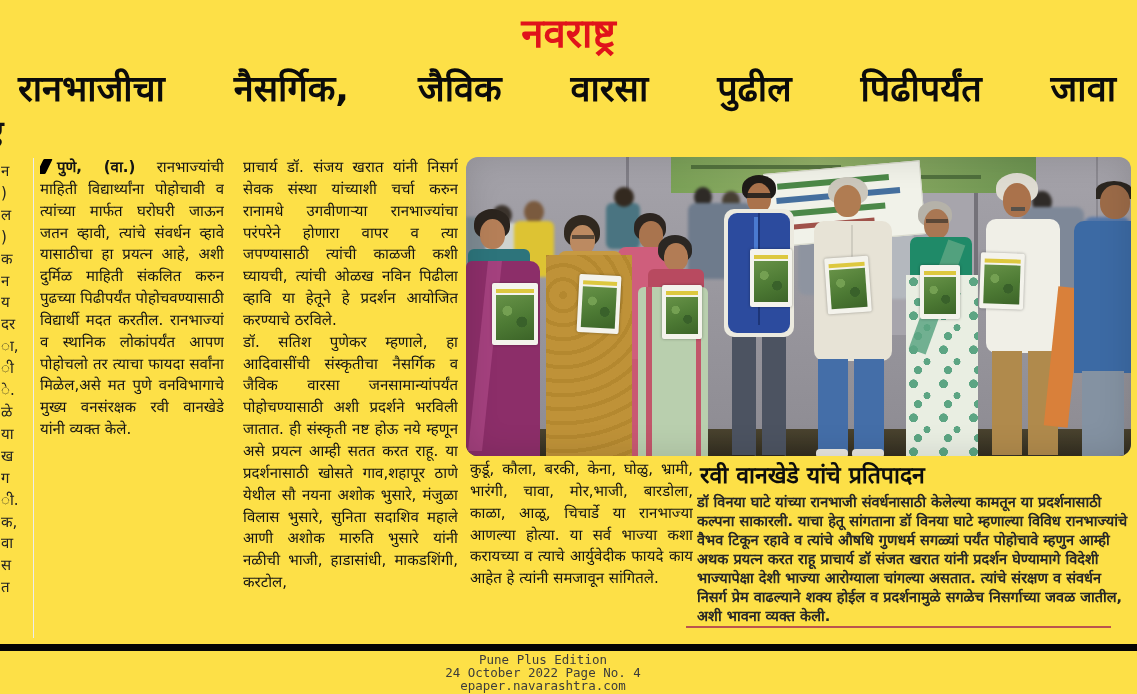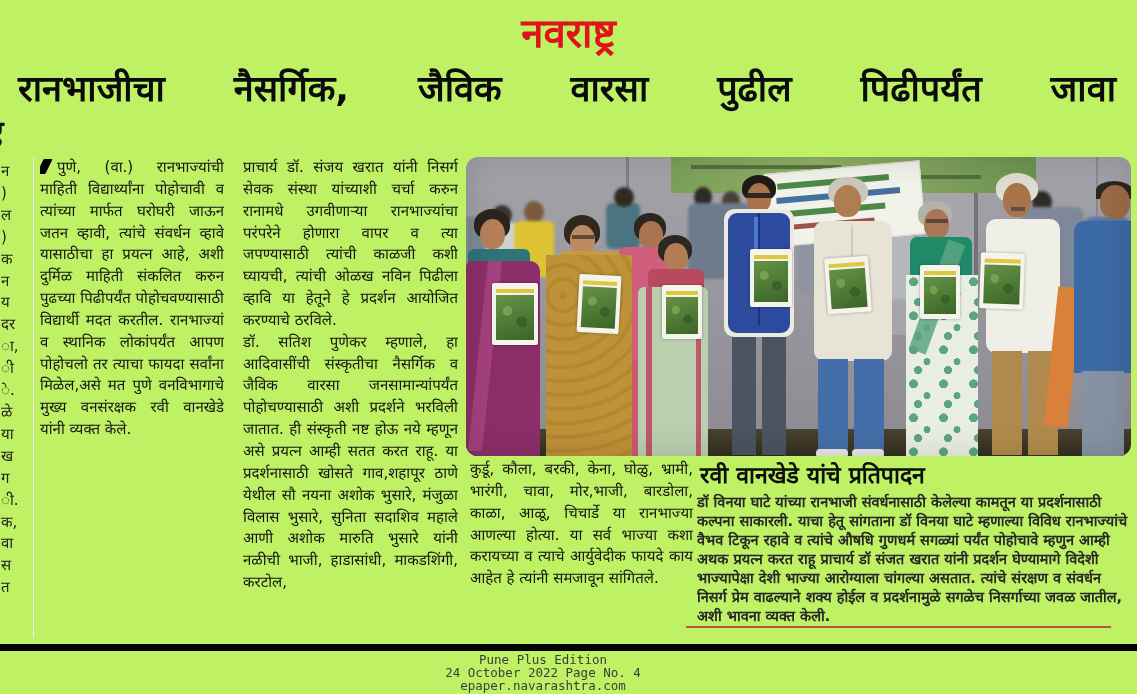--- a/index.html
+++ b/index.html
@@ -1,16 +1,16 @@
 <!DOCTYPE html>
 <html><head>
 <meta charset="utf-8">
 <style>
   html,body{margin:0;padding:0;background:#fff;}
-  .page{position:relative;width:1137px;height:694px;background:#bef264;overflow:hidden;
+  .page{position:relative;width:1137px;height:694px;background:#fde047;overflow:hidden;
         font-family:"DejaVu Sans","Liberation Sans",sans-serif;color:#1a1a1a;}
 
   .masthead{position:absolute;top:4px;left:0;width:100%;text-align:center;
             font-size:40px;font-weight:700;color:#e0131b;}
 
   .headline{position:absolute;top:53px;left:18px;width:1098px;margin:0;
             font-size:36px;line-height:72px;font-weight:700;color:#0b0b0b;
             text-align:justify;text-align-last:justify;}
 
   .edge-frag{position:absolute;left:0;top:110px;width:15px;height:42px;overflow:hidden;
@@ -22,21 +22,21 @@
   .vrule{position:absolute;top:158px;height:480px;width:1px;background:#ececec;}
 
   .col{position:absolute;top:157px;height:484px;overflow:hidden;
        font-size:15px;line-height:21.85px;text-align:justify;color:#141414;}
   .col p{margin:0;}
   .col1{left:40px;width:184px;}
   .col2{left:243px;width:215px;}
   .col3{left:470px;top:459px;height:182px;width:223px;}
   .marker{display:inline-block;width:9px;height:15px;background:#000;border-radius:1px;
           transform:skewX(-26deg);margin-right:8px;vertical-align:-2px;}
-  .dateline{font-weight:400;}
+  .dateline{font-weight:700;}
 
   
   .photo{position:absolute;left:466px;top:157px;width:665px;height:299px;border-radius:12px;
          overflow:hidden;background:linear-gradient(180deg,#a5a3aa 0%,#97959c 55%,#8d8b92 100%);}
   .photo::after{content:"";position:absolute;inset:0;box-shadow:inset 0 0 34px rgba(0,0,0,.14);}
   .s{position:absolute;display:block;}
   .crowd{position:absolute;inset:0;filter:blur(1.6px);}
   .person{position:absolute;}
   .bk{position:absolute;display:block;background:#f4f3ec;border-radius:2px;
       box-shadow:0 0 3px rgba(0,0,0,.35);}

